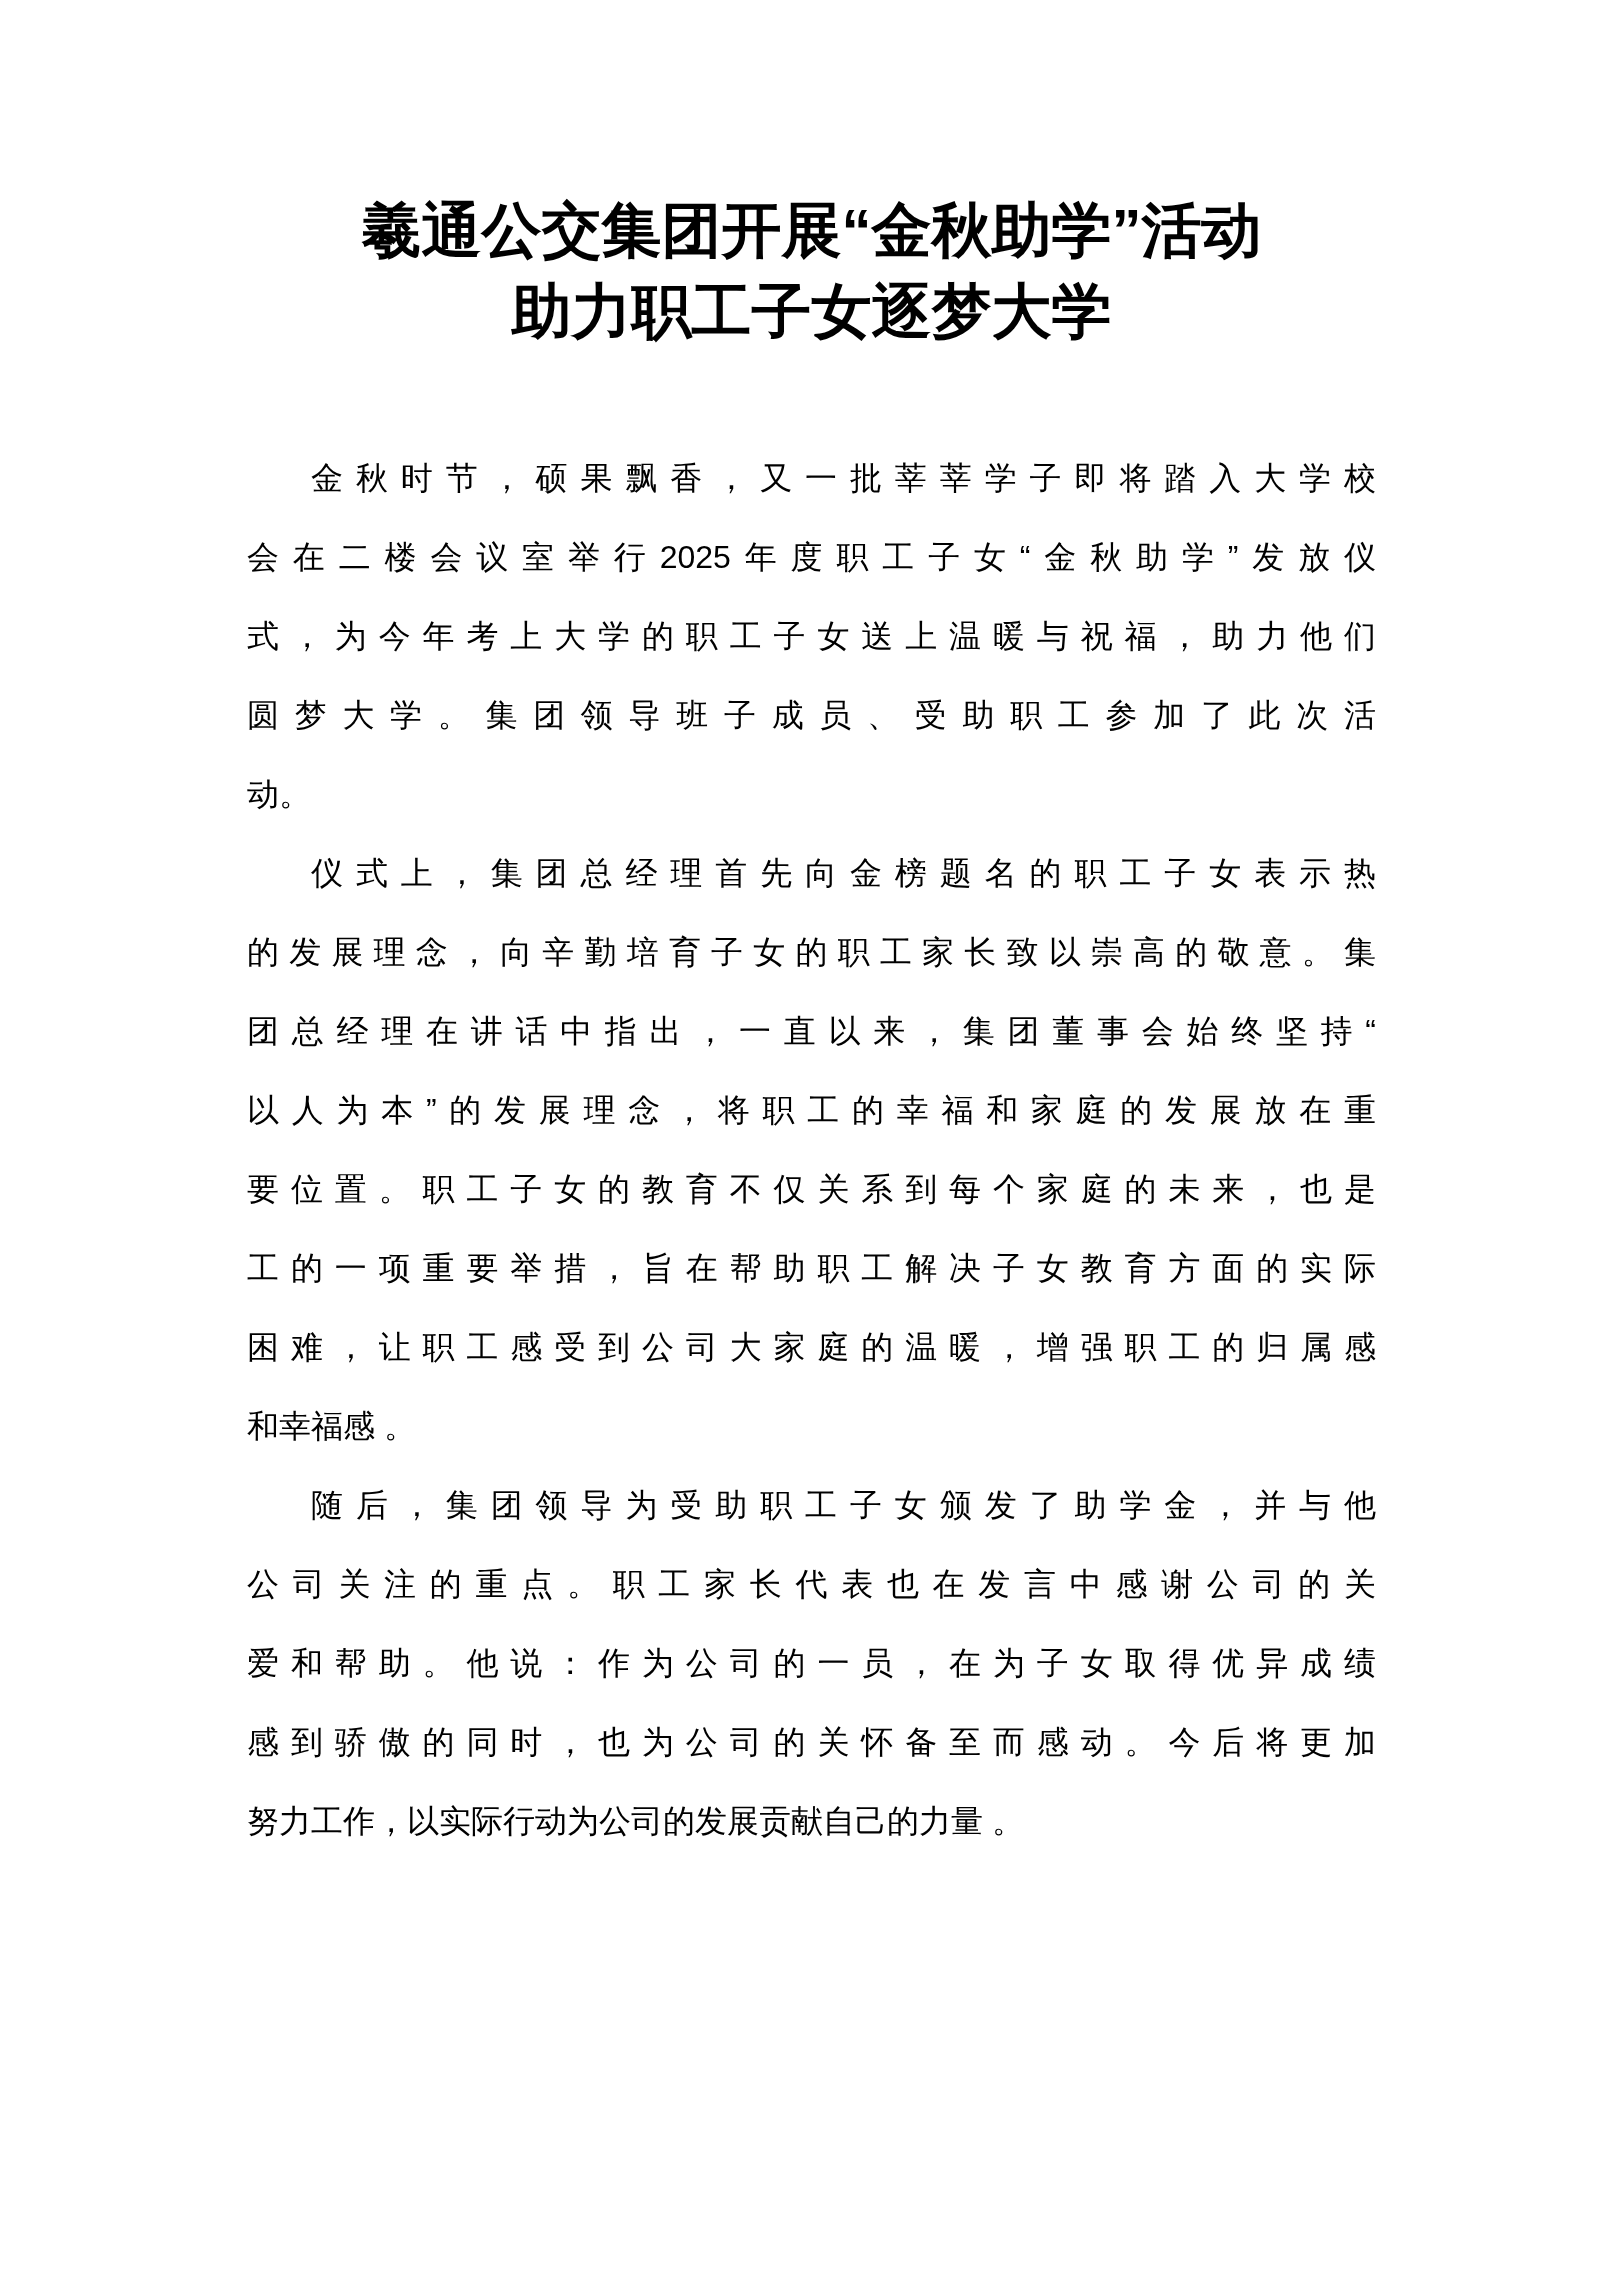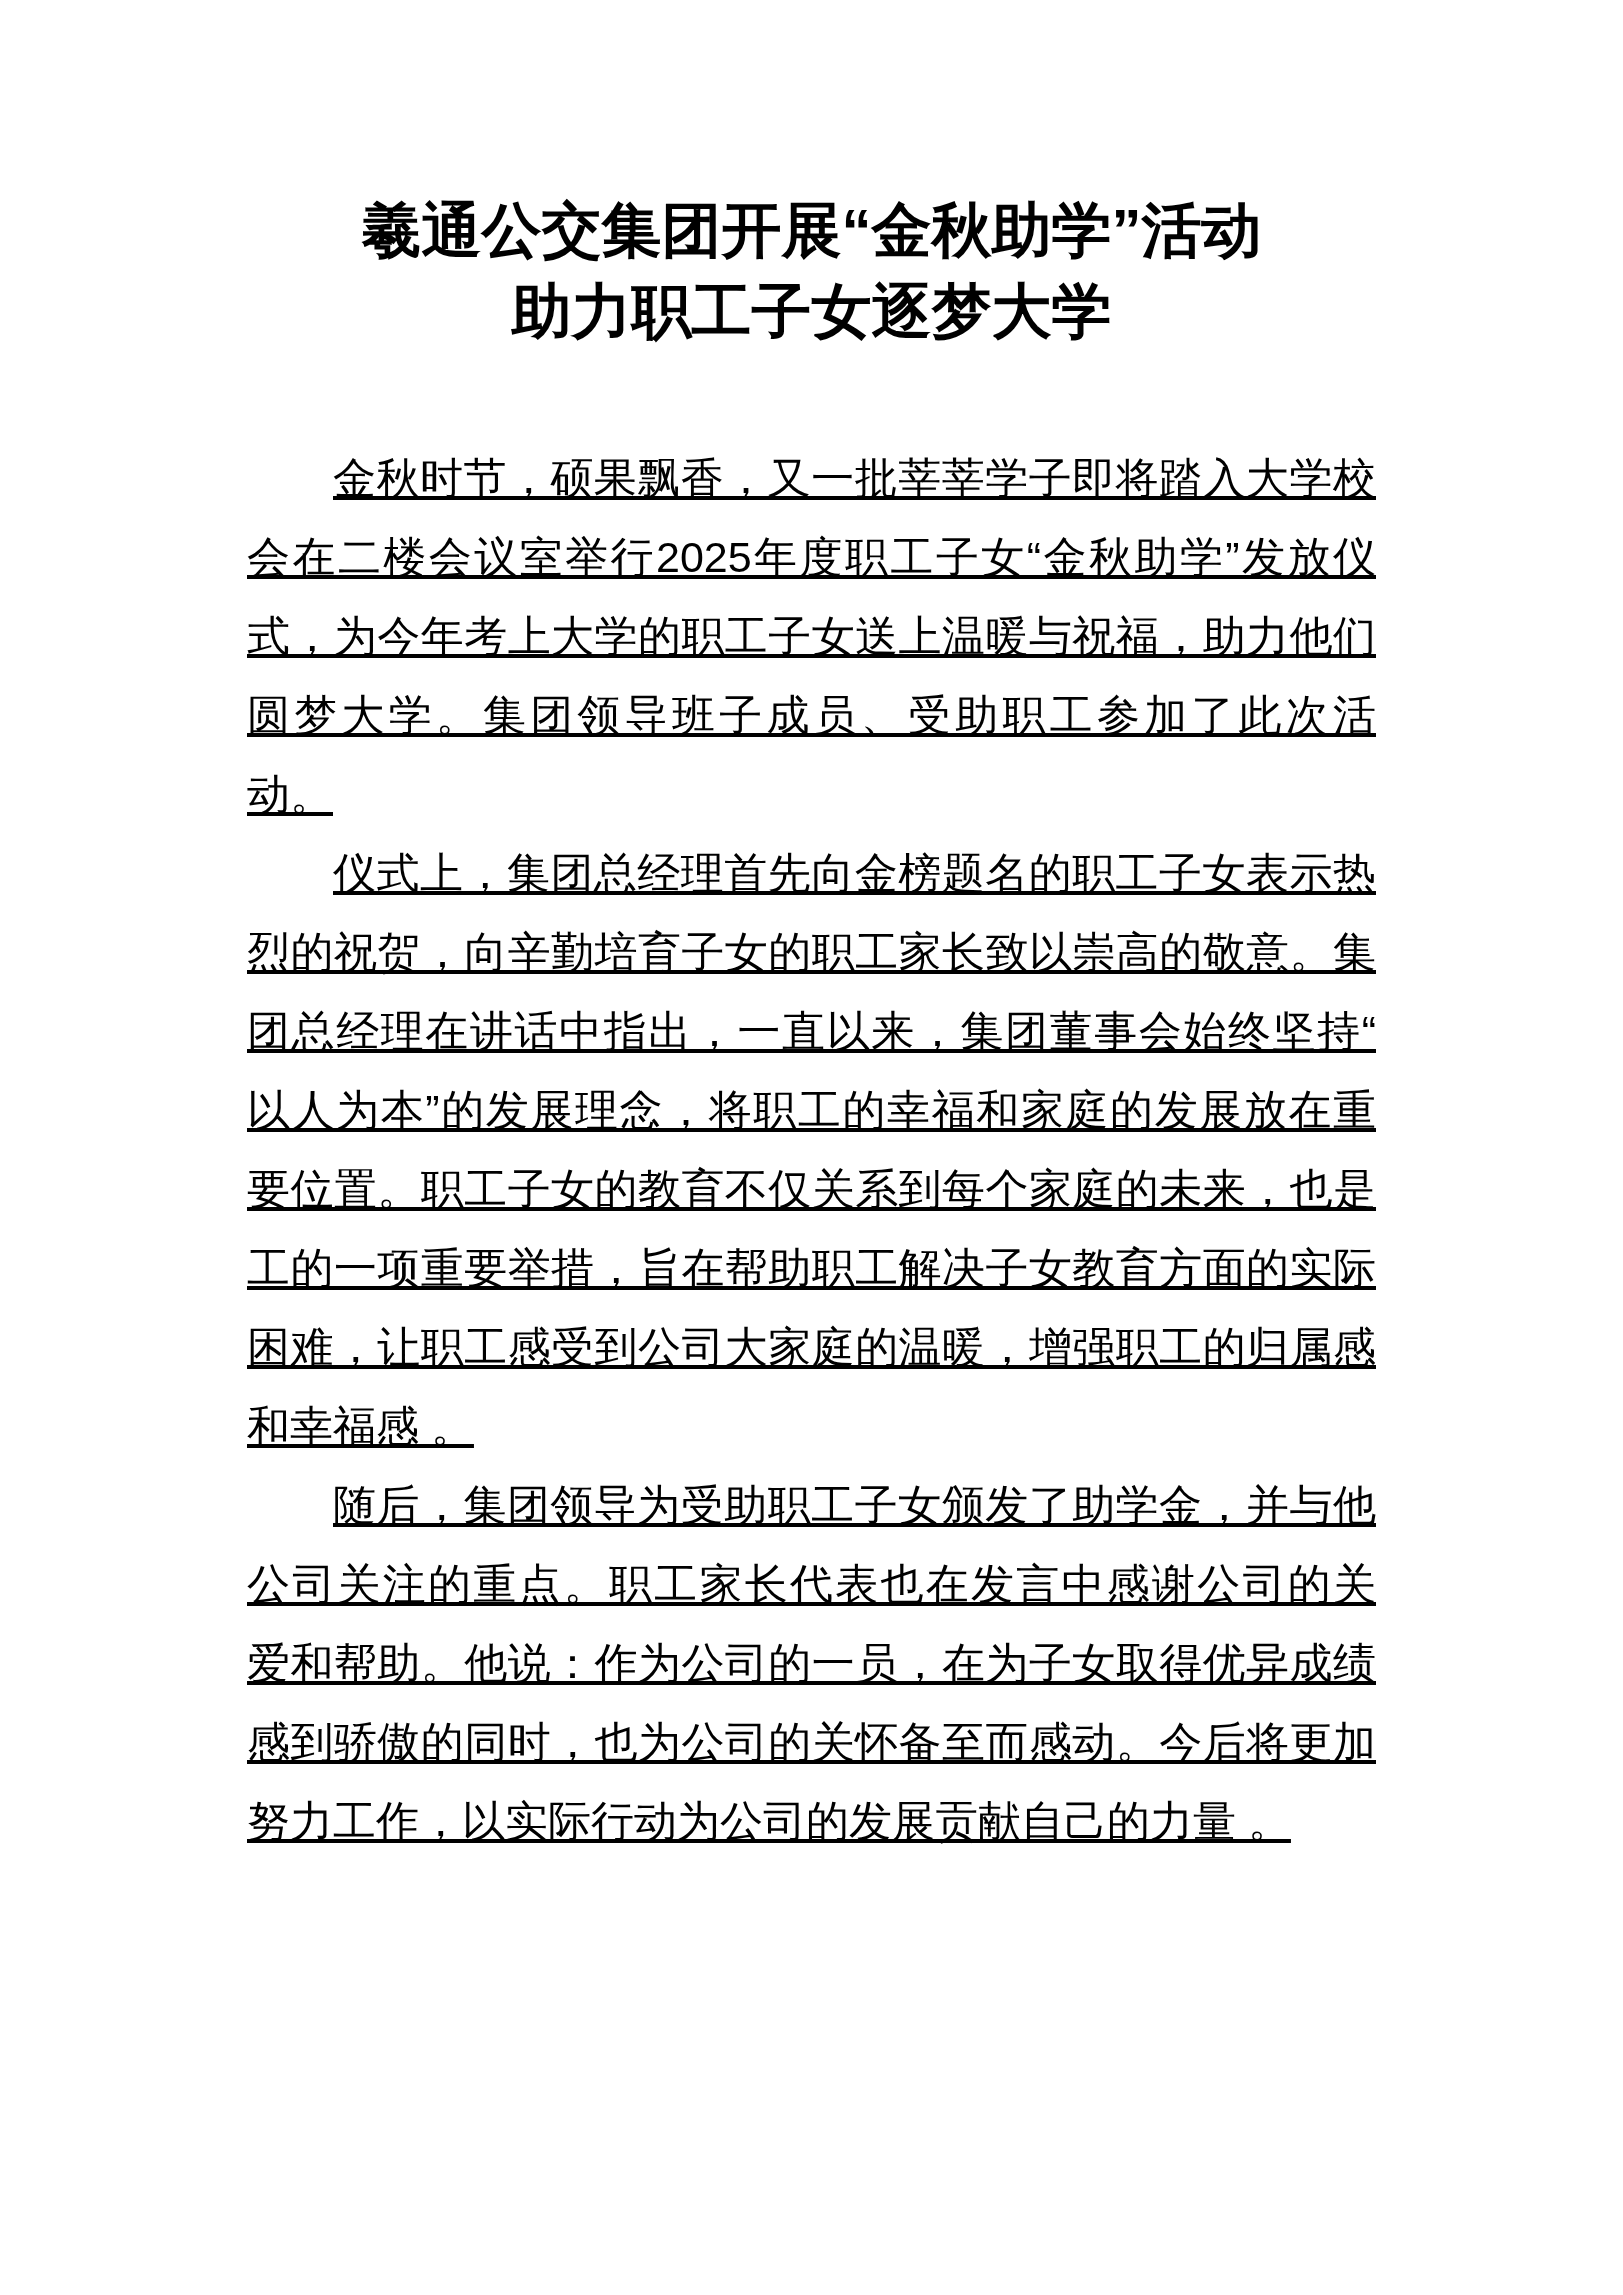--- a/index.html
+++ b/index.html
@@ -27,23 +27,22 @@
     line-height: 81px;
     font-weight: bold;
     text-align: center;
     letter-spacing: 0;
   }
   .title-line {
     white-space: nowrap;
   }
   .doc-body {
     margin-top: 87px;
-    font-size: 43px;
+    font-size: 32px;
     line-height: 79px;
-    text-decoration: underline;
   }
   .paragraph {
     margin: 0;
     padding: 0;
   }
   .para-line {
     text-align: justify;
     text-align-last: justify;
     overflow: hidden;
   }
@@ -65,21 +64,21 @@
   <div class="doc-body">
       <div class="paragraph">
         <div class="para-line first">金秋时节，硕果飘香，又一批莘莘学子即将踏入大学校</div>
         <div class="para-line">会在二楼会议室举行2025年度职工子女“金秋助学”发放仪</div>
         <div class="para-line">式，为今年考上大学的职工子女送上温暖与祝福，助力他们</div>
         <div class="para-line">圆梦大学。集团领导班子成员、受助职工参加了此次活</div>
         <div class="para-line last">动。</div>
       </div>
       <div class="paragraph">
         <div class="para-line first">仪式上，集团总经理首先向金榜题名的职工子女表示热</div>
-        <div class="para-line">烈的祝贺，向辛勤培育子女的职工家长致以崇高的敬意。集</div>
+        <div class="para-line">的发展理念，向辛勤培育子女的职工家长致以崇高的敬意。集</div>
         <div class="para-line">团总经理在讲话中指出，一直以来，集团董事会始终坚持“</div>
         <div class="para-line">以人为本”的发展理念，将职工的幸福和家庭的发展放在重</div>
         <div class="para-line">要位置。职工子女的教育不仅关系到每个家庭的未来，也是</div>
         <div class="para-line">工的一项重要举措，旨在帮助职工解决子女教育方面的实际</div>
         <div class="para-line">困难，让职工感受到公司大家庭的温暖，增强职工的归属感</div>
         <div class="para-line last">和幸福感 。</div>
       </div>
       <div class="paragraph">
         <div class="para-line first">随后，集团领导为受助职工子女颁发了助学金，并与他</div>
         <div class="para-line">公司关注的重点。职工家长代表也在发言中感谢公司的关</div>

